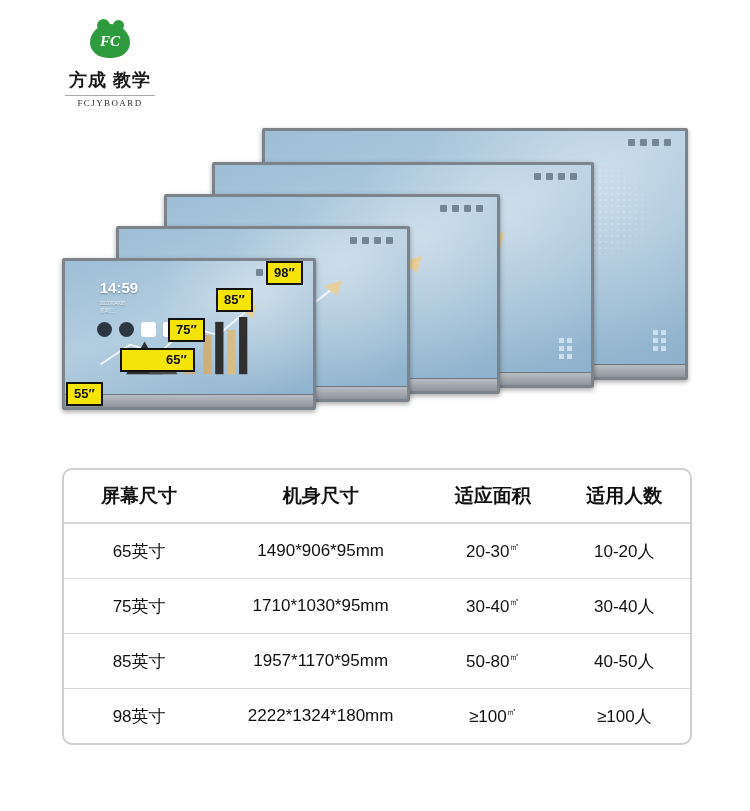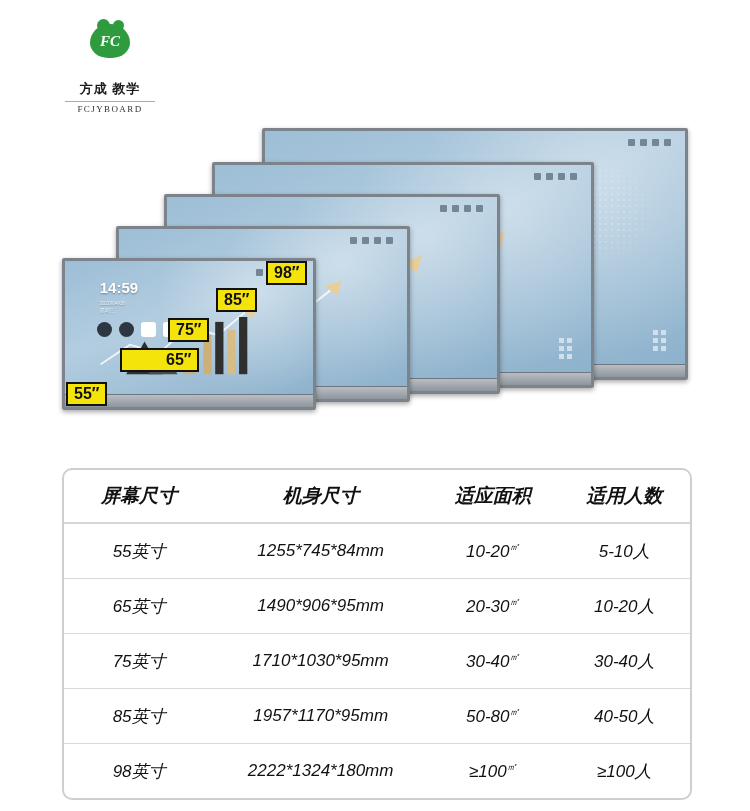--- a/index.html
+++ b/index.html
@@ -62,22 +62,22 @@
     width: 40px; height: 34px;
     line-height: 34px;
     text-align: center;
     color: #ffffff;
     font-size: 15px;
     font-style: italic;
     font-weight: bold;
     font-family: "Liberation Serif", serif;
   }
   .logo-cn {
-    margin-top: 18px;
-    font-size: 13px;
+    margin-top: 6px;
+    font-size: 18px;
     color: #1a1a1a;
     letter-spacing: 1px;
     font-weight: bold;
   }
   .logo-rule {
     width: 90px;
     height: 1px;
     background: #aaaaaa;
     margin: 3px auto 2px auto;
   }
@@ -194,21 +194,21 @@
     height: 56%;
   }
   .tv svg { width: 100%; height: 100%; display: block; }
 
   .size-tag {
     position: absolute;
     background: #f5e40a;
     border: 2px solid #111;
     color: #111;
     font-weight: bold;
-    font-size: 16px;
+    font-size: 13px;
     padding: 0 6px;
     line-height: 20px;
     height: 20px;
     z-index: 40;
     font-family: "Liberation Sans", sans-serif;
   }
 
   
   .ui-clock {
     position: absolute;
@@ -251,21 +251,20 @@
   
   .table-wrap {
     position: absolute;
     left: 62px;
     top: 468px;
     width: 626px;
     border: 2px solid #cfcfcf;
     border-radius: 10px;
     overflow: hidden;
     background: #ffffff;
-    font-style: italic;
   }
   table {
     border-collapse: collapse;
     width: 100%;
     table-layout: fixed;
   }
   th, td {
     text-align: center;
     font-family: "Liberation Sans", sans-serif;
     color: #111;
@@ -476,26 +475,20 @@
       </colgroup>
     <thead>
       <tr>
         <th>屏幕尺寸</th>
         <th>机身尺寸</th>
         <th>适应面积</th>
         <th>适用人数</th>
       </tr>
     </thead>
     <tbody>
-      <tr>
-        <td>55英寸</td>
-        <td>1255*745*84mm</td>
-        <td><span>10-20</span><span class="sup">㎡</span></td>
-        <td>5-10人</td>
-      </tr>
       <tr>
         <td>65英寸</td>
         <td>1490*906*95mm</td>
         <td><span>20-30</span><span class="sup">㎡</span></td>
         <td>10-20人</td>
       </tr>
       <tr>
         <td>75英寸</td>
         <td>1710*1030*95mm</td>
         <td><span>30-40</span><span class="sup">㎡</span></td>

